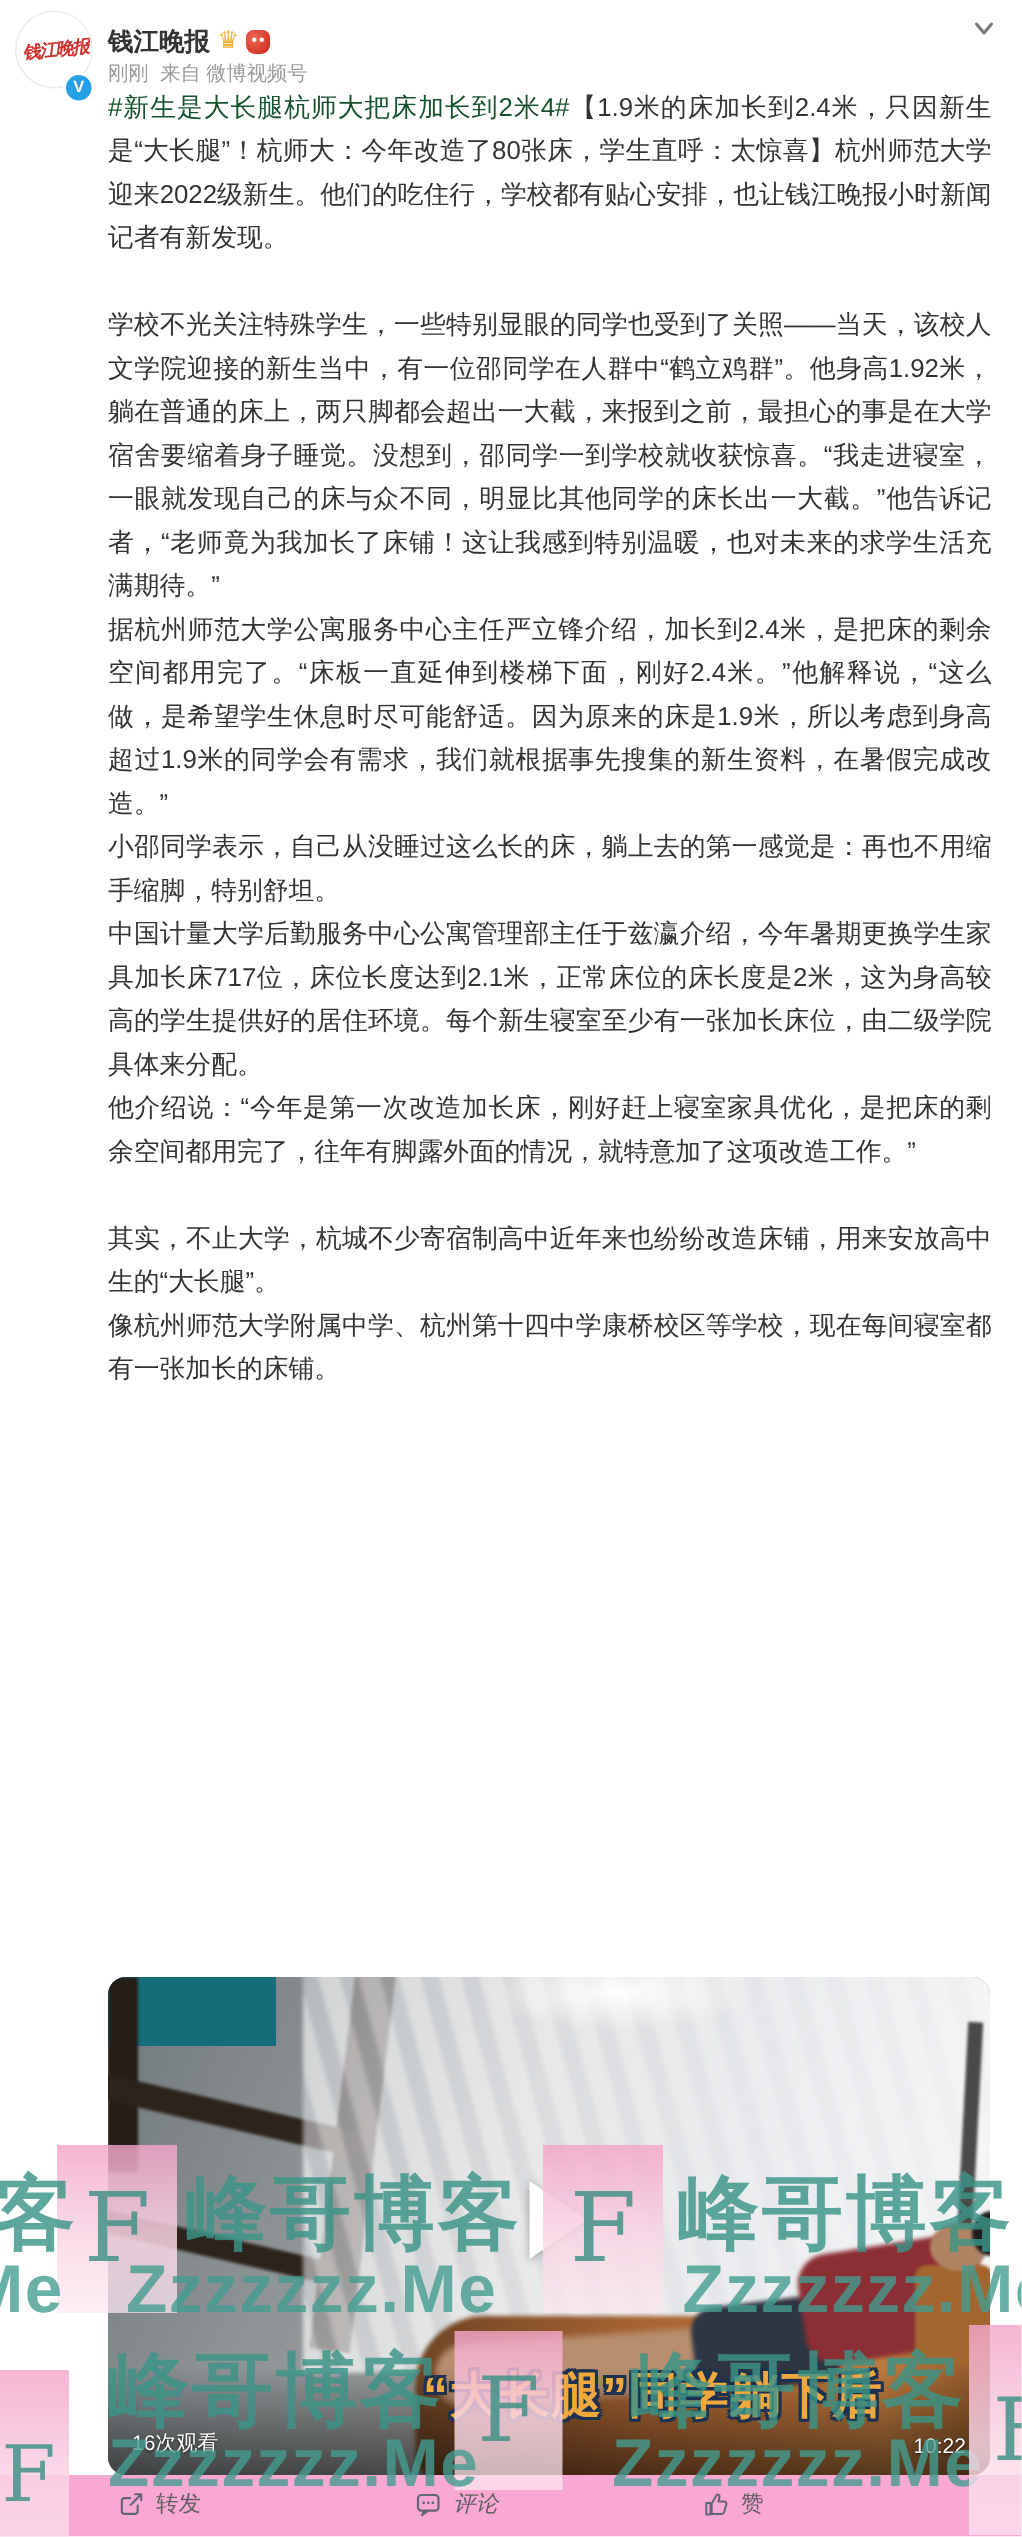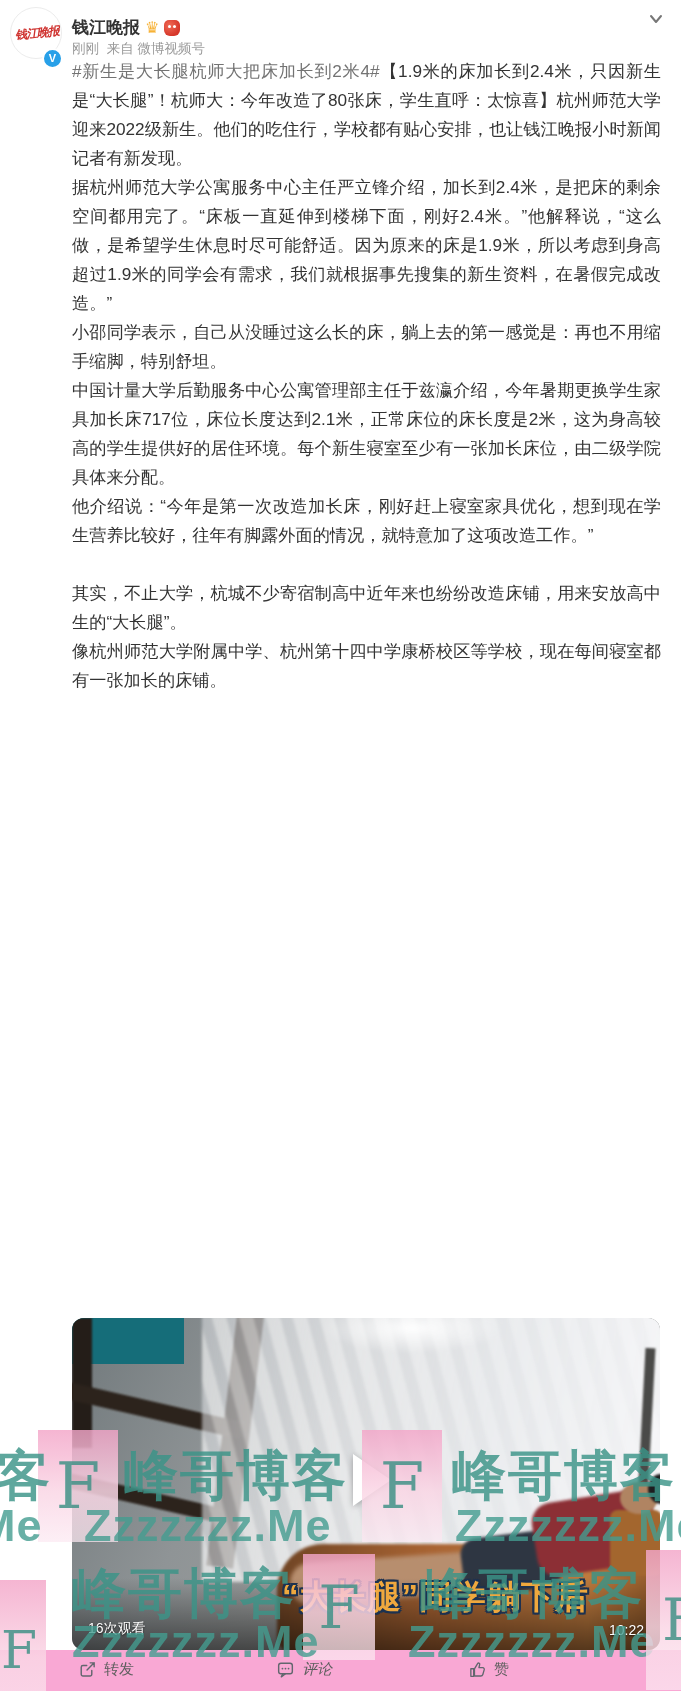--- a/index.html
+++ b/index.html
@@ -25,21 +25,21 @@
           background:#fff;box-shadow:5px 0 0 #fff;}
   .meta{position:absolute;left:72px;top:40px;font-size:13.5px;color:#9a9a9a;}
   .meta span{margin-right:4px;}
   .chevron{position:absolute;right:14px;top:8px;width:22px;height:22px;cursor:pointer;}
 
   
   .post-text{position:absolute;top:57px;left:72px;width:589px;height:1252px;overflow:hidden;
              font-size:17.2px;line-height:29px;color:#333;text-align:justify;}
   .post-text p{margin:0;}
   .post-text p.gap{margin-top:29px;}
-  .seg-hashtag,.seg-link{color:#737373;cursor:pointer;}
+  .seg-hashtag,.seg-link{color:#14532d;cursor:pointer;}
   .seg-normal{color:#333;}
 
   
   .media{position:absolute;top:1318px;left:0;width:681px;height:332px;}
   .video{position:absolute;left:72px;top:0;width:588px;height:332px;border-radius:12px;
          overflow:hidden;background:#8f9092;cursor:pointer;}
   .v-wall{position:absolute;inset:0;background:linear-gradient(115deg,#70787b 0%,#8f9496 28%,#9d9e9c 55%,#b5b6b2 100%);}
   .v-teal{position:absolute;left:0;top:0;width:112px;height:46px;background:#156d79;}
   .v-frame-left{position:absolute;left:0;top:0;width:20px;height:130px;background:#241d18;filter:blur(1px);}
   .v-post{position:absolute;left:150px;top:-10px;width:27px;height:260px;background:#241c16;
@@ -134,24 +134,25 @@
   </div>
   <div class="chevron">
     <svg width="22" height="22" viewBox="0 0 22 22">
         <polyline points="6,8 11,14 16,8" fill="none" stroke="#777" stroke-width="2" stroke-linecap="round" stroke-linejoin="round"></polyline>
       </svg>
   </div>
 </div>
 
 <div class="post-text">
     <p><span class="seg-hashtag">#新生是大长腿杭师大把床加长到2米4#</span><span class="seg-normal">【1.9米的床加长到2.4米，只因新生是“大长腿”！杭师大：今年改造了80张床，学生直呼：太惊喜】杭州师范大学迎来2022级新生。他们的吃住行，学校都有贴心安排，也让钱江晚报小时新闻记者有新发现。</span></p>
+    <p class="gap"><span class="seg-normal">学校不光关注特殊学生，一些特别显眼的同学也受到了关照——当天，该校人文学院迎接的新生当中，有一位邵同学在人群中“鹤立鸡群”。他身高1.92米，躺在普通的床上，两只脚都会超出一大截，来报到之前，最担心的事是在大学宿舍要缩着身子睡觉。没想到，邵同学一到学校就收获惊喜。“我走进寝室，一眼就发现自己的床与众不同，明显比其他同学的床长出一大截。”他告诉记者，“老师竟为我加长了床铺！这让我感到特别温暖，也对未来的求学生活充满期待。”</span></p>
     <p><span class="seg-normal">据杭州师范大学公寓服务中心主任严立锋介绍，加长到2.4米，是把床的剩余空间都用完了。“床板一直延伸到楼梯下面，刚好2.4米。”他解释说，“这么做，是希望学生休息时尽可能舒适。因为原来的床是1.9米，所以考虑到身高超过1.9米的同学会有需求，我们就根据事先搜集的新生资料，在暑假完成改造。”</span></p>
     <p><span class="seg-normal">小邵同学表示，自己从没睡过这么长的床，躺上去的第一感觉是：再也不用缩手缩脚，特别舒坦。</span></p>
     <p><span class="seg-normal">中国计量大学后勤服务中心公寓管理部主任于兹瀛介绍，今年暑期更换学生家具加长床717位，床位长度达到2.1米，正常床位的床长度是2米，这为身高较高的学生提供好的居住环境。每个新生寝室至少有一张加长床位，由二级学院具体来分配。</span></p>
-    <p><span class="seg-normal">他介绍说：“今年是第一次改造加长床，刚好赶上寝室家具优化，想到现在学生营养比较好，往年有脚露外面的情况，就特意加了这项改造工作。”</span></p>
+    <p><span class="seg-normal">他介绍说：“今年是第一次改造加长床，刚好赶上寝室家具优化，是把床的剩余空间都用完了，往年有脚露外面的情况，就特意加了这项改造工作。”</span></p>
     <p class="gap"><span class="seg-normal">其实，不止大学，杭城不少寄宿制高中近年来也纷纷改造床铺，用来安放高中生的“大长腿”。</span></p>
     <p><span class="seg-normal">像杭州师范大学附属中学、杭州第十四中学康桥校区等学校，现在每间寝室都有一张加长的床铺。</span></p>
   </div>
 
 <div class="media">
   <div class="video">
     <div class="v-wall"></div>
     <div class="v-teal"></div>
     <div class="v-frame-left"></div>
     <div class="v-post"></div>

